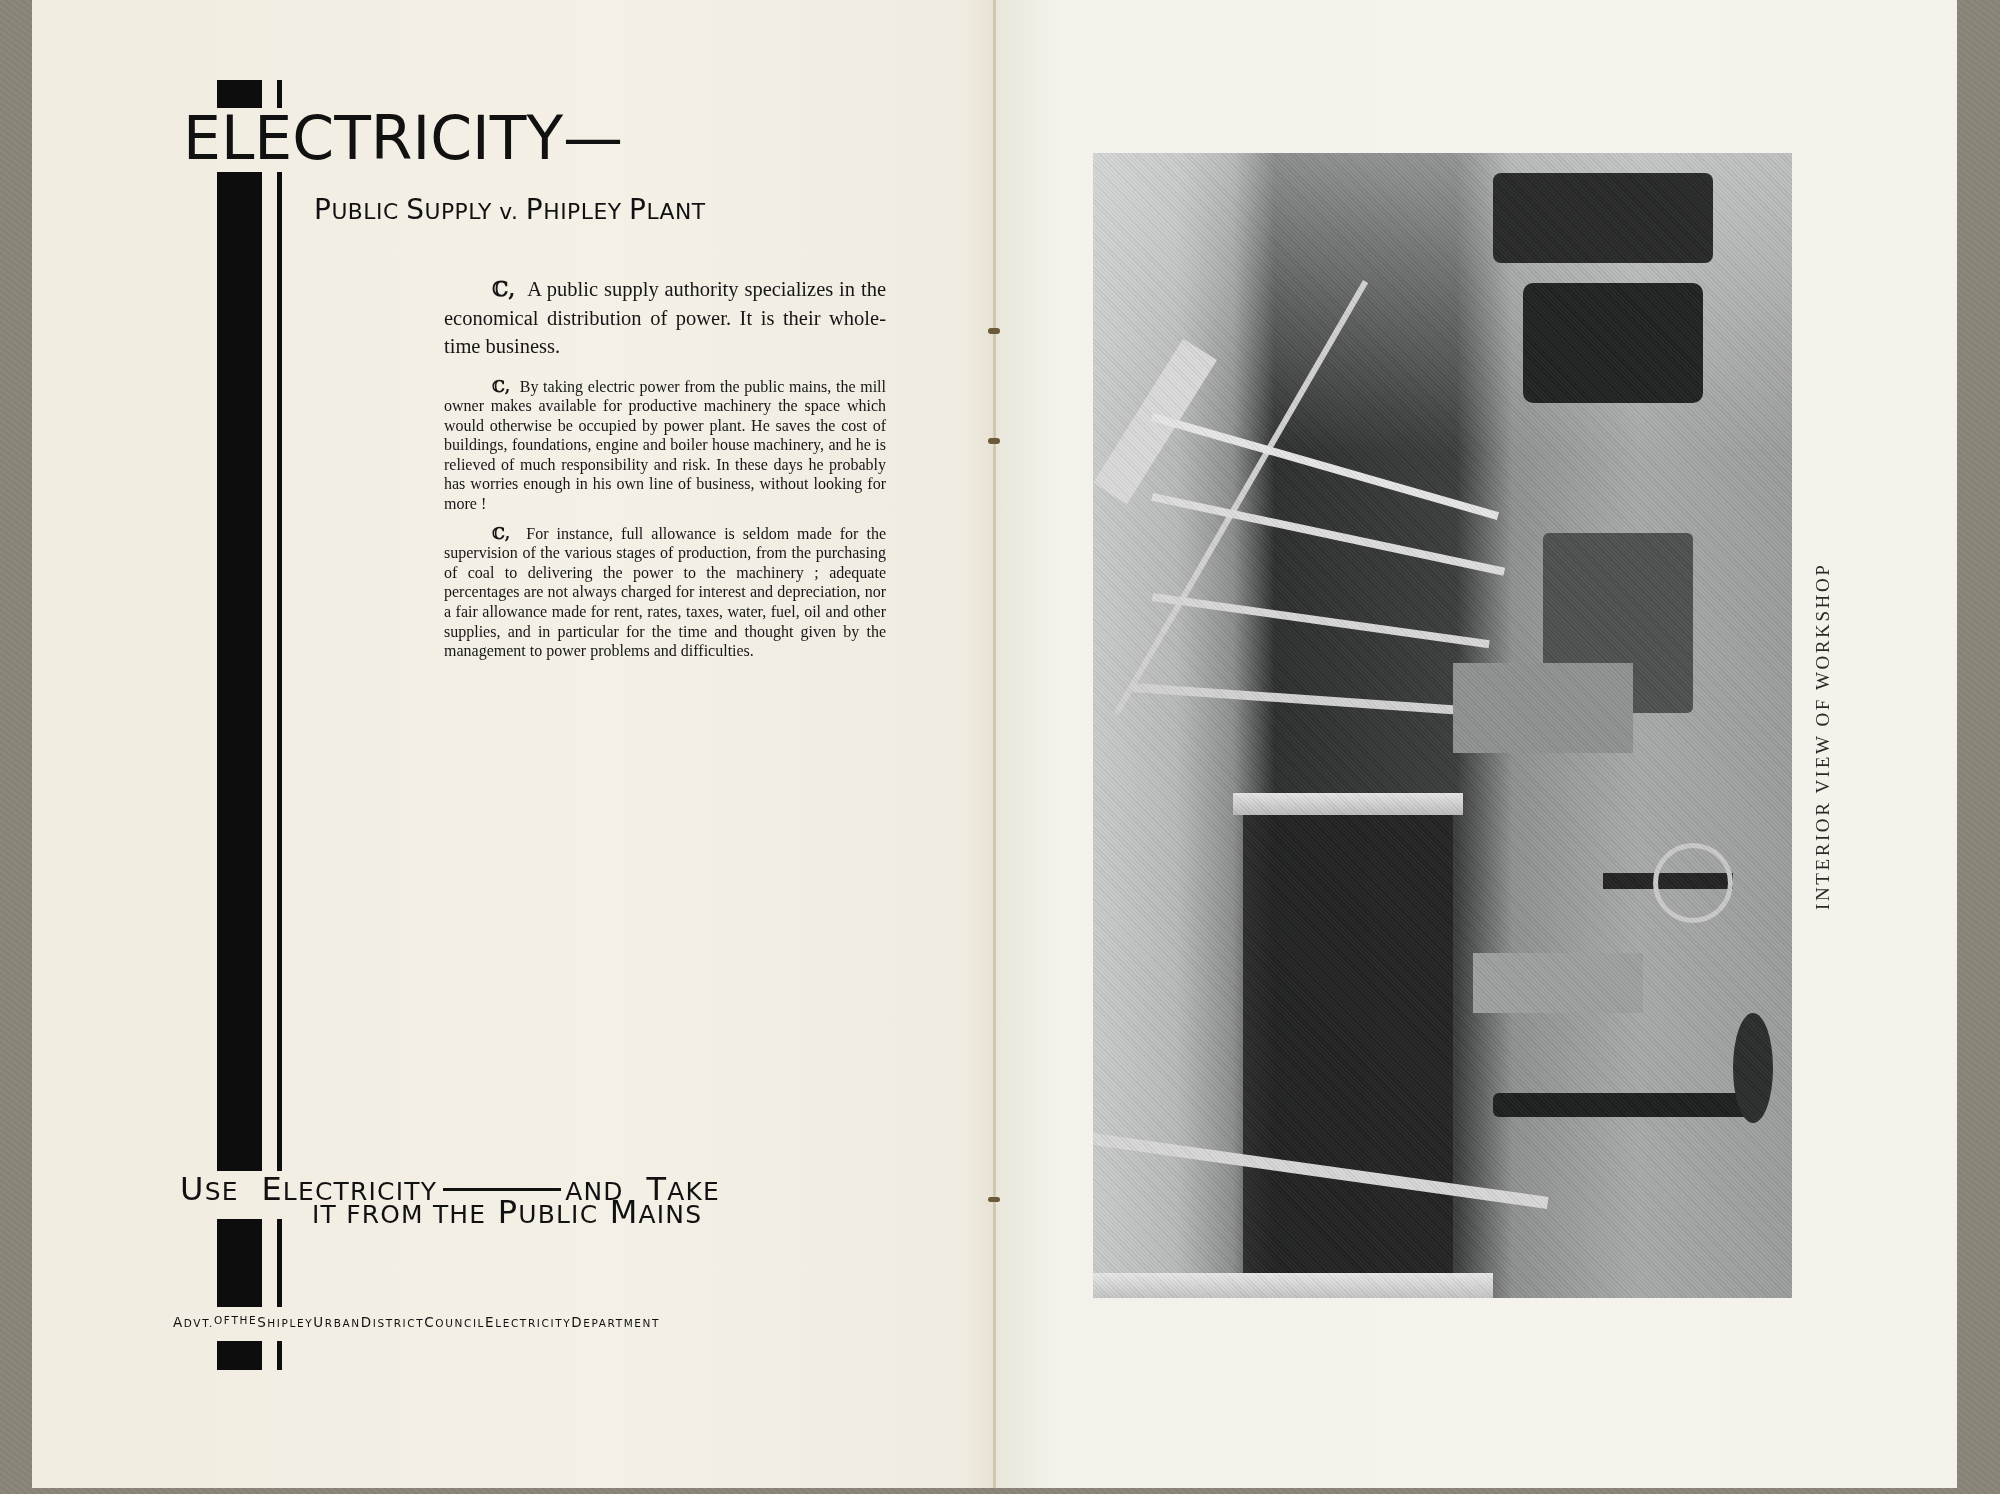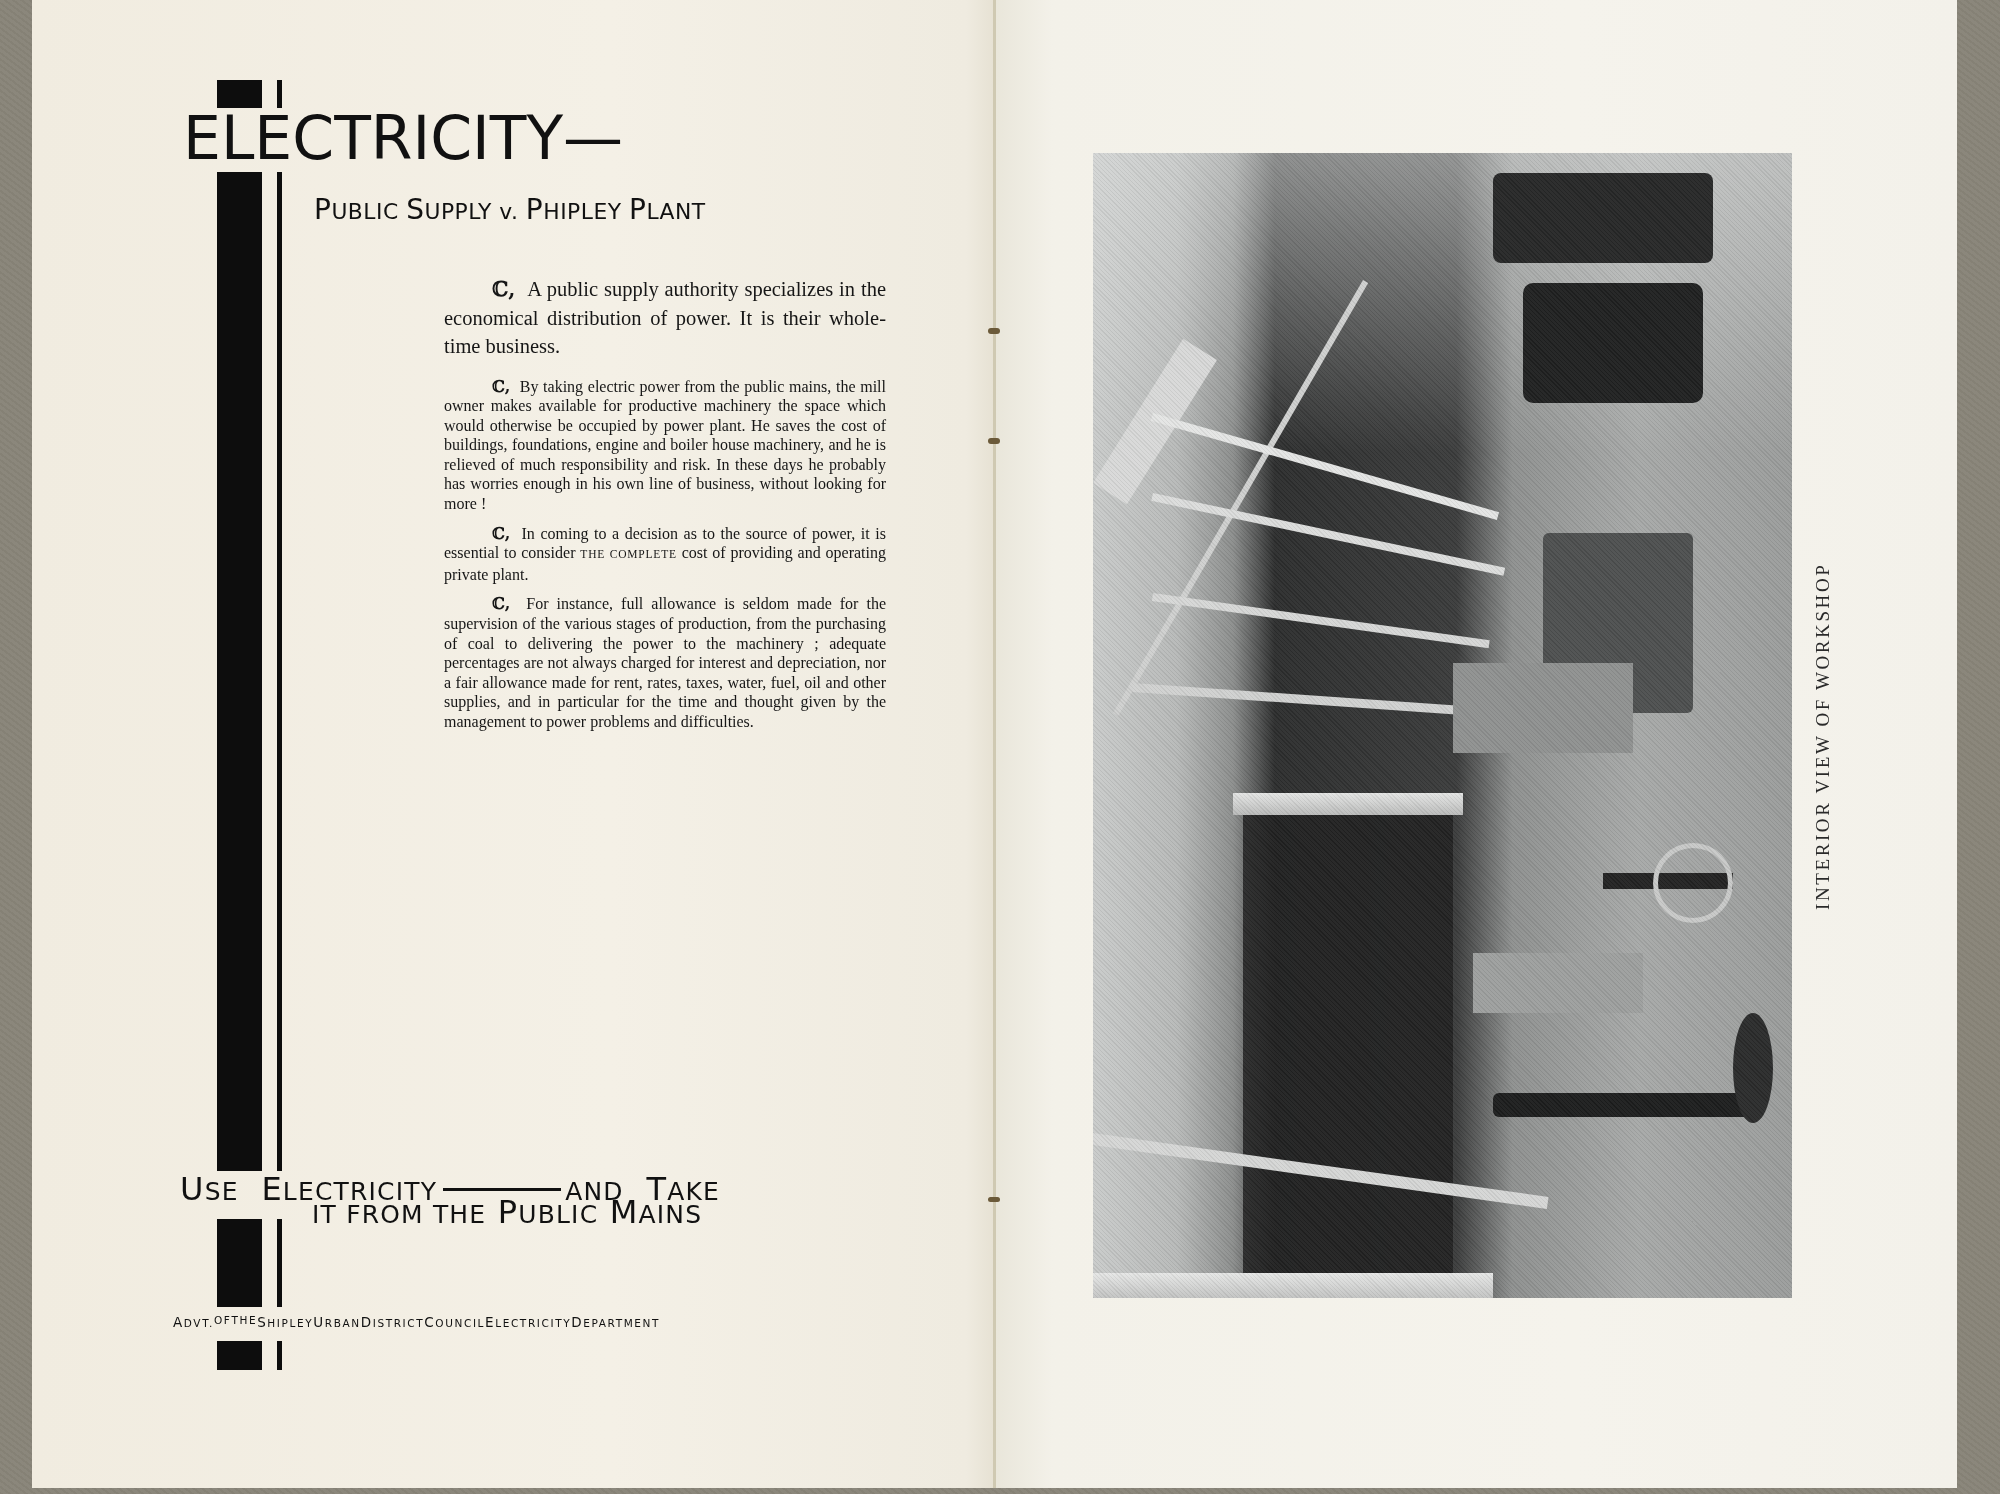--- a/index.html
+++ b/index.html
@@ -69,21 +69,20 @@
 
 <div class="headline sans">ELECTRICITY—</div>
 
 <div class="subhead sans">
   <span>P</span><span class="sc">UBLIC </span><span>S</span><span class="sc">UPPLY </span><span class="sc">v. </span><span>P</span><span class="sc">HIPLEY </span><span>P</span><span class="sc">LANT</span>
 </div>
 
 <div class="body-col" style="top:275px">
   <p class="p-lg" style="margin-bottom:16px"><span class="pilcrow">ℂ,</span>&nbsp;&nbsp;<span>A public supply authority specializes in the economical distribution of power.  It is their whole-time business.</span></p>
   <p class="p-sm"><span class="pilcrow">ℂ,</span>&nbsp;&nbsp;<span>By taking electric power from the public mains, the mill owner makes available for productive machinery the space which would otherwise be occupied by power plant.  He saves the cost of buildings, foundations, engine and boiler house machinery, and he is relieved of much responsibility and risk.  In these days he probably has worries enough in his own line of business, without looking for more !</span></p>
-  <p class="p-sm"><span class="pilcrow">ℂ,</span>&nbsp;&nbsp;<span>In coming to a decision as to the source of power, it is essential to consider </span><span class="smallcaps">THE COMPLETE</span><span> cost of providing and operating private plant.</span></p>
   <p class="p-sm"><span class="pilcrow">ℂ,</span>&nbsp;&nbsp;<span>For instance, full allowance is seldom made for the supervision of the various stages of production, from the purchasing of coal to delivering the power to the machinery ; adequate percentages are not always charged for interest and depreciation, nor a fair allowance made for rent, rates, taxes, water, fuel, oil and other supplies, and in particular for the time and thought given by the management to power problems and difficulties.</span></p>
 </div>
 
 <div class="slogan sans" style="left:180px;top:1170px">
   <span>U</span><span class="sc">SE</span>&nbsp;&nbsp;<span>E</span><span class="sc">LECTRICITY</span><span class="slogan-rule"></span><span class="sc">AND</span>&nbsp;&nbsp;<span>T</span><span class="sc">AKE</span>
 </div>
 <div class="slogan sans" style="left:312px;top:1193px">
   <span class="sc">IT FROM THE</span>&nbsp;<span>P</span><span class="sc">UBLIC</span>&nbsp;<span>M</span><span class="sc">AINS</span>
 </div>
 

